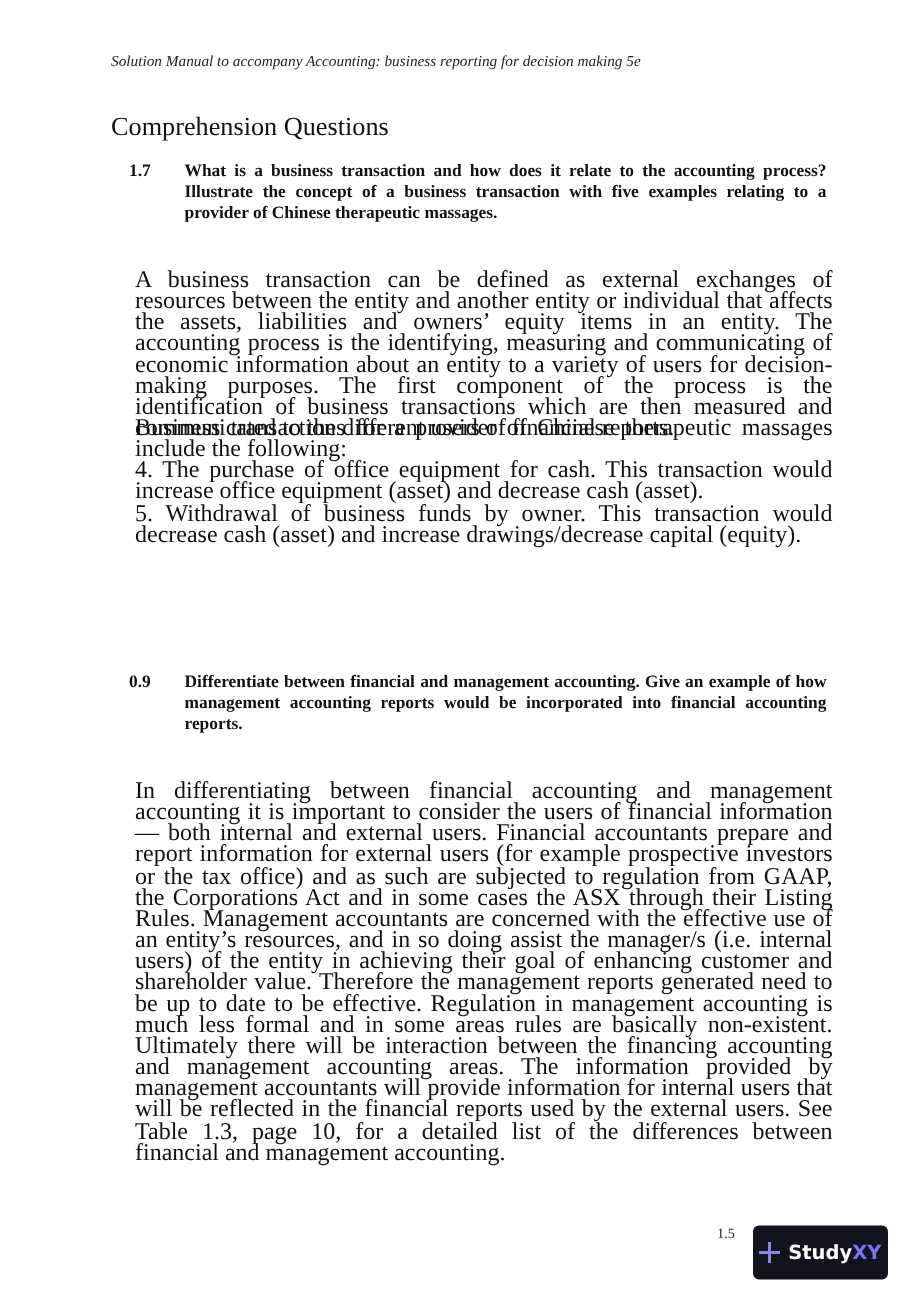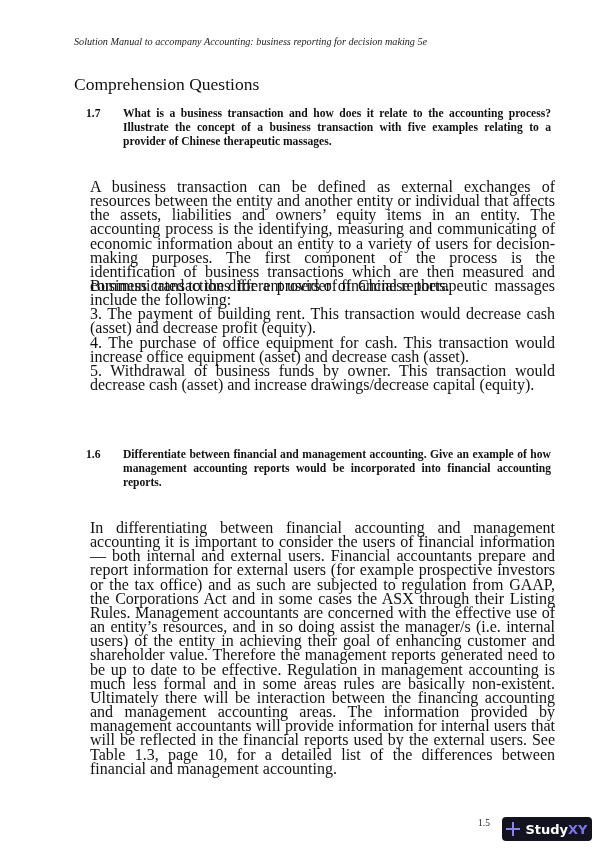--- a/index.html
+++ b/index.html
@@ -72,21 +72,21 @@
       left: 478px;
       top: 818px;
       font-size: 9.5px;
       color: #222;
     }
     .brand-badge {
       position: absolute;
       left: 502px;
       top: 817px;
       width: 90px;
-      height: 24px;
+      height: 36px;
       background: #12131f;
       border-radius: 4px;
       display: flex;
       align-items: center;
       justify-content: center;
       gap: 5px;
       font-family: "DejaVu Sans", "Liberation Sans", sans-serif;
       font-weight: bold;
       font-size: 13px;
       color: #ffffff;
@@ -118,27 +118,26 @@
     <span class="qnum">1.7</span>
     <span class="qtext">What is a business transaction and how does it relate to the accounting process? Illustrate the concept of a business transaction with five examples relating to a provider of Chinese therapeutic massages.</span>
   </div>
 
   <div class="answer" style="top:164px;">
     <p>A business transaction can be defined as external exchanges of resources between the entity and another entity or individual that affects the assets, liabilities and owners’ equity items in an entity. The accounting process is the identifying, measuring and communicating of economic information about an entity to a variety of users for decision-making purposes. The first component of the process is the identification of business transactions which are then measured and communicated to the different users of financial reports.</p>
   </div>
 
   <div class="answer" style="top:263px;">
     <span class="list-line">Business transactions for a provider of Chinese therapeutic massages include the following:</span>
-    <span class="list-line">3. The payment of building rent. This transaction would decrease cash (asset) and decrease profit (equity).</span>
     <span class="list-line">4. The purchase of office equipment for cash. This transaction would increase office equipment (asset) and decrease cash (asset).</span>
     <span class="list-line">5. Withdrawal of business funds by owner. This transaction would decrease cash (asset) and increase drawings/decrease capital (equity).</span>
   </div>
 
   <div class="question" style="top:448px;">
-    <span class="qnum">1.6</span>
+    <span class="qnum">0.9</span>
     <span class="qtext">Differentiate between financial and management accounting. Give an example of how management accounting reports would be incorporated into financial accounting reports.</span>
   </div>
 
   <div class="answer" style="top:505px;">
     <p>In differentiating between financial accounting and management accounting it is important to consider the users of financial information — both internal and external users. Financial accountants prepare and report information for external users (for example prospective investors or the tax office) and as such are subjected to regulation from GAAP, the Corporations Act and in some cases the ASX through their Listing Rules. Management accountants are concerned with the effective use of an entity’s resources, and in so doing assist the manager/s (i.e. internal users) of the entity in achieving their goal of enhancing customer and shareholder value. Therefore the management reports generated need to be up to date to be effective. Regulation in management accounting is much less formal and in some areas rules are basically non-existent. Ultimately there will be interaction between the financing accounting and management accounting areas. The information provided by management accountants will provide information for internal users that will be reflected in the financial reports used by the external users. See Table 1.3, page 10, for a detailed list of the differences between financial and management accounting.</p>
   </div>
 
 </div>
 
 <div class="page-number">1.5</div>

